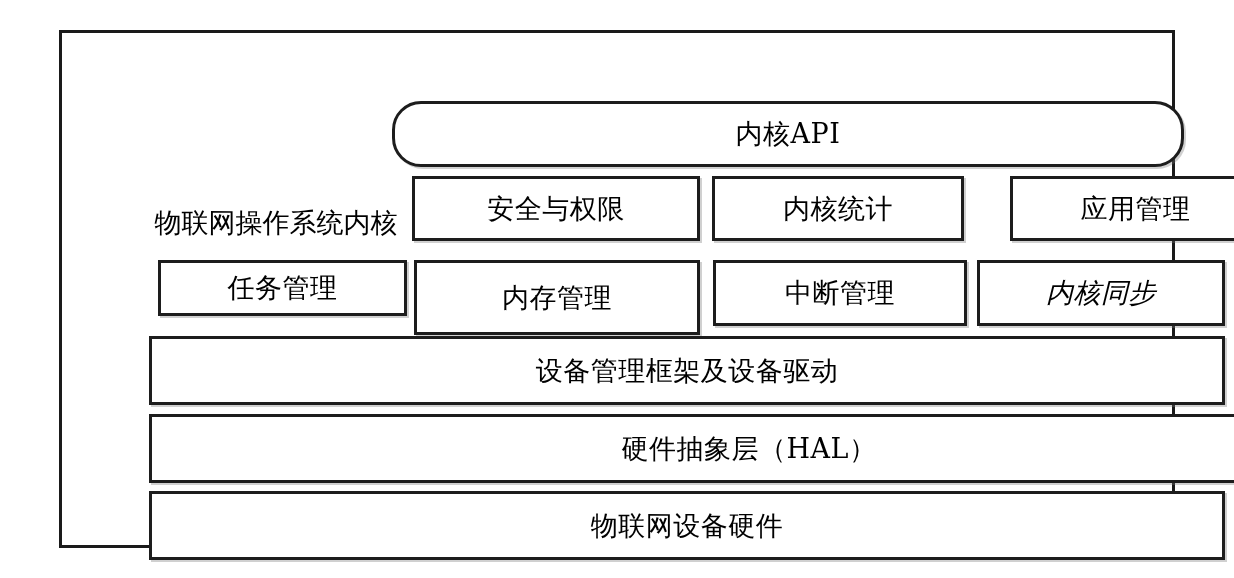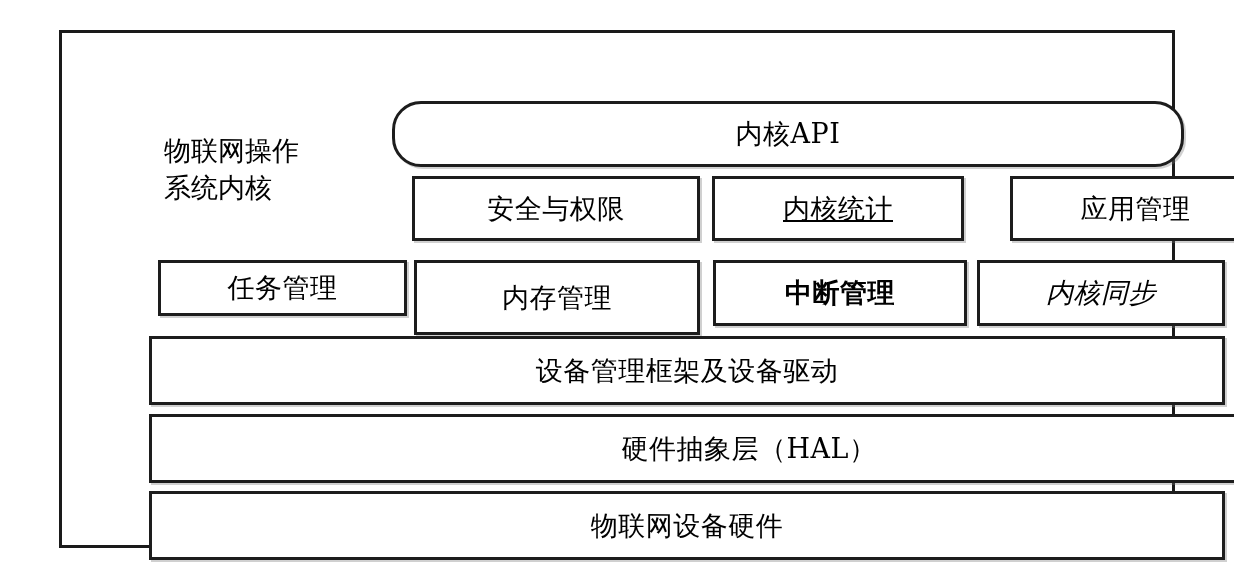--- a/index.html
+++ b/index.html
@@ -49,47 +49,46 @@
     font-size: 27px;
     line-height: 1.15;
     letter-spacing: 0.5px;
     color: #000000;
     box-shadow: 2px 2px 0 rgba(120,120,120,0.35);
   }
 
   
   .section-label {
     position: absolute;
-    left: 102px;
+    left: 85px;
     top: 64px;
     width: 258px;
     height: 144px;
     display: flex;
-    flex-direction: column;
-    align-items: flex-start;
+    align-items: flex-end;
     justify-content: center;
     text-align: center;
     font-size: 27px;
     line-height: 1.38;
     color: #000000;
   }
   .section-label > span { display: block; white-space: nowrap; }
 
   
   .r1-api   { left: 330px; top: 68px;  width: 792px; height: 66px; border-radius: 29px; }
 
   
   .r2-b1    { left: 350px; top: 143px; width: 288px; height: 65px; }
-  .r2-b2    { left: 650px; top: 143px; width: 252px; height: 65px; text-decoration: underline; }
+  .r2-b2    { left: 650px; top: 143px; width: 252px; height: 65px; }
   .r2-b3    { left: 912px; top: 143px; width: 251px; height: 65px; margin-left: 36px; }
 
   
   .r3-b1    { left: 96px;  top: 227px; width: 249px; height: 56px; }
   .r3-b2    { left: 352px; top: 227px; width: 286px; height: 75px; }
-  .r3-b3    { left: 651px; top: 227px; width: 254px; height: 66px; font-weight: bold; }
+  .r3-b3    { left: 651px; top: 227px; width: 254px; height: 66px; }
   .r3-b4    { left: 915px; top: 227px; width: 248px; height: 66px; font-style: italic; }
 
   
   .r4-bar   { left: 87px;  top: 303px; width: 1076px; height: 69px; }
   .r5-bar   { left: 87px;  top: 381px; width: 1200px; height: 69px; }
   .r6-bar   { left: 87px;  top: 458px; width: 1076px; height: 69px; }
 </style>
 </head>
 <body>
 

